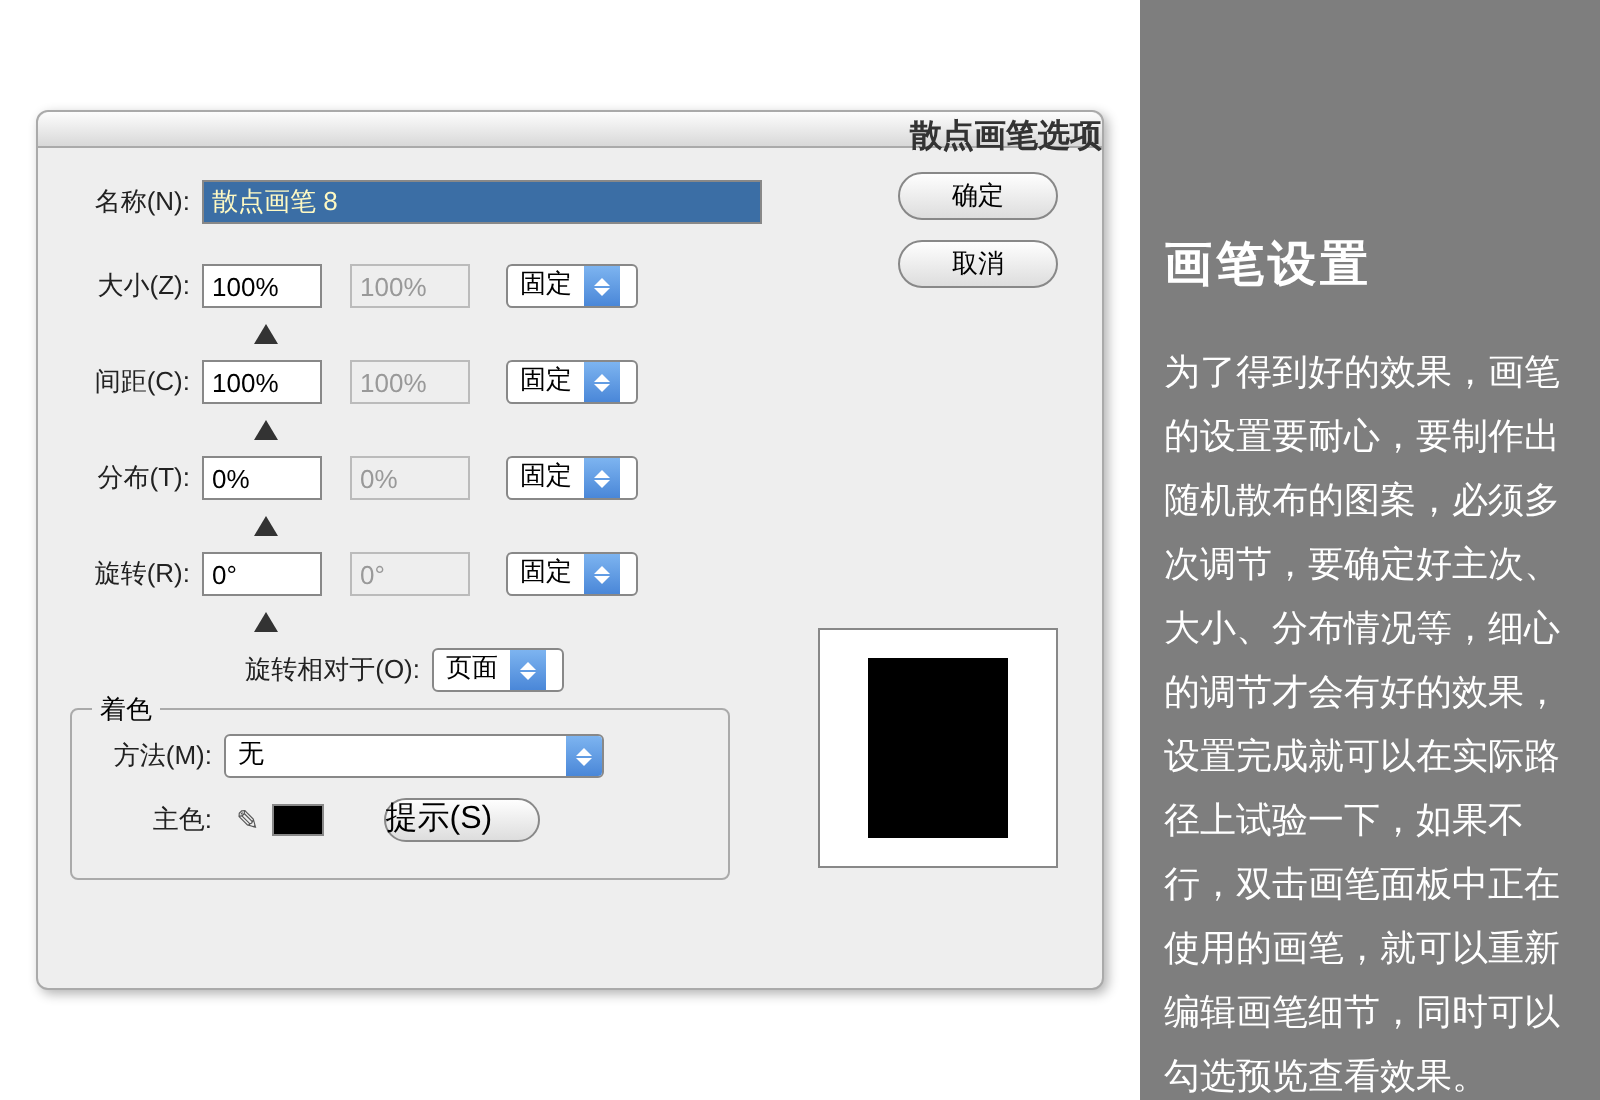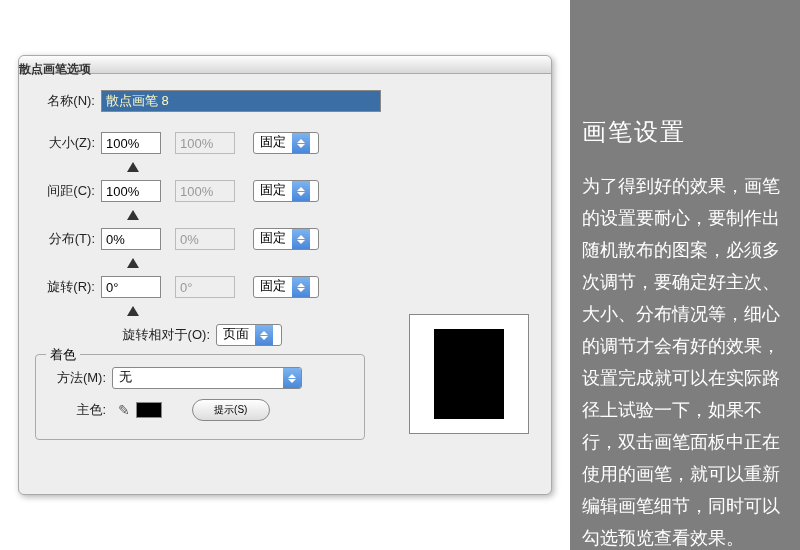--- a/index.html
+++ b/index.html
@@ -1,19 +1,19 @@
 <!DOCTYPE html>
 <html><head>
 <meta charset="utf-8">
 <style>
 *{box-sizing:border-box;margin:0;padding:0;font-family:"Microsoft YaHei",sans-serif}
 body{background:#7e7e7e;width:800px;height:550px;overflow:hidden;position:relative}
 .page-bg{position:absolute;left:0;top:0;width:570px;height:550px;background:#fff}
 .dialog{position:absolute;left:18px;top:55px;width:534px;height:440px;background:#eeeeee;border:1px solid #aaa;border-radius:6px;box-shadow:2px 2px 6px rgba(0,0,0,0.3)}
-.titlebar{height:18px;background:linear-gradient(#fdfdfd,#d8d8d8);border-bottom:1px solid #aaa;border-radius:6px 6px 0 0;text-align:left;line-height:26px;font-size:12px;font-weight:bold;color:#333}
+.titlebar{height:18px;background:linear-gradient(#fdfdfd,#d8d8d8);border-bottom:1px solid #aaa;border-radius:6px 6px 0 0;text-align:right;line-height:26px;font-size:16px;font-weight:bold;color:#333}
 .body{padding:14px 16px;position:relative}
 .row{display:flex;align-items:center;margin-bottom:6px;height:26px}
 .lbl{width:60px;text-align:right;font-size:13px;color:#222;margin-right:6px}
 .txt{height:22px;border:1px solid #888;background:#fff;padding:0 4px;font-size:13px}
 .txt.sel{background:#3b6ea5;color:#fef9c3}
 .txt.dis{background:#eee;color:#999;border-color:#bbb}
 .name-input{width:280px}
 .val-input{width:60px}
 .select{display:inline-flex;align-items:flex-start;height:22px;border:1px solid #888;background:#fff;border-radius:3px;overflow:hidden}
 .select .seltxt{padding:0 6px;font-size:13px;min-width:38px}
@@ -25,36 +25,40 @@
 .btns{position:absolute;right:22px;top:12px;display:flex;flex-direction:column;gap:10px}
 .btn{width:80px;height:24px;border:1px solid #888;border-radius:12px;background:linear-gradient(#fefefe,#ddd);font-size:13px;text-align:center;line-height:22px;cursor:pointer}
 .preview{position:absolute;right:22px;top:240px;width:120px;height:120px;border:1px solid #888;background:#fff;display:flex;align-items:center;justify-content:center}
 .preview .shape{width:70px;height:90px;background:#000}
 .fieldset{border:1px solid #aaa;border-radius:4px;margin-top:4px;padding:10px 10px 10px 10px;width:330px;position:relative}
 .fieldset .legend{position:absolute;top:-9px;left:10px;background:#eeeeee;padding:0 4px;font-size:13px}
 .color-swatch{width:26px;height:16px;background:#000;border:1px solid #888;display:inline-block;vertical-align:middle}
 .eyedrop{font-size:14px;margin:0 6px;color:#555}
 .method-sel{width:190px}
 .method-sel .seltxt{flex:1}
-.tips-btn{width:78px;height:22px;border:1px solid #888;border-radius:11px;background:linear-gradient(#fefefe,#ddd);font-size:10px;text-align:center;line-height:20px;margin-left:30px;cursor:pointer}
+.tips-btn{width:78px;height:22px;border:1px solid #888;border-radius:11px;background:linear-gradient(#fefefe,#ddd);font-size:16px;line-height:20px;margin-left:30px;cursor:pointer}
 .right-panel{position:absolute;left:582px;top:116px;width:200px;color:#fff}
-.right-title{font-size:24px;font-weight:normal;margin-bottom:22px;letter-spacing:2px}
+.right-title{font-size:24px;font-weight:bold;margin-bottom:22px;letter-spacing:2px}
 .right-body{font-size:18px;line-height:32px}
 .sel-bg2{width:66px}
 .rot-lbl{width:175px}
 </style>
 </head>
 <body>
 
 <div class="page-bg"></div>
 
 <div class="dialog">
   <div class="titlebar">散点画笔选项</div>
   <div class="body">
 
+    <div class="btns">
+      <div class="btn">确定</div>
+      <div class="btn">取消</div>
+    </div>
 
     <div class="row">
       <span class="lbl">名称(N):</span>
       <input class="txt sel name-input" value="散点画笔 8" style="">
     </div>
 
     <div style="height:10px"></div>
 
     <div class="row">
       <span class="lbl">大小(Z):</span>

